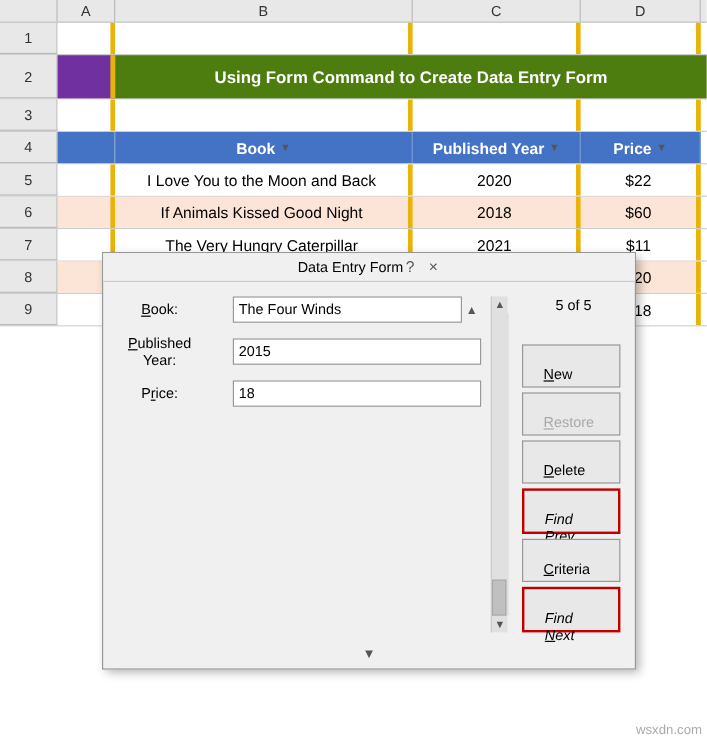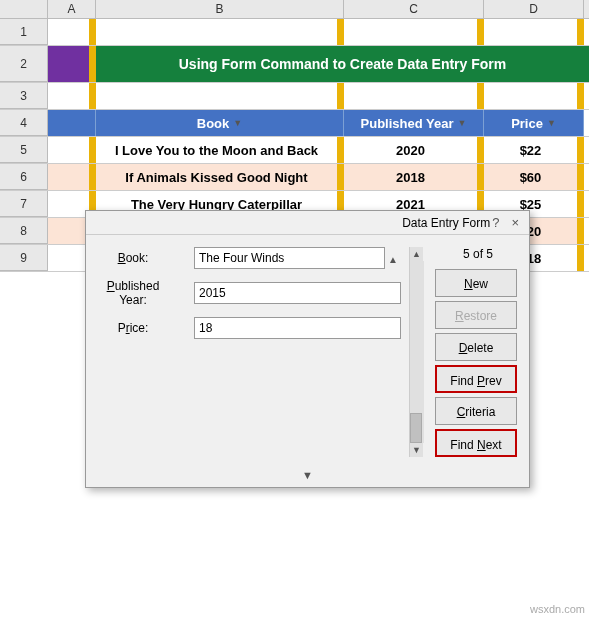--- a/index.html
+++ b/index.html
@@ -65,27 +65,26 @@
       text-align: center;
       border-right: 1px solid #7ca0d4;
       padding: 5px 4px;
       display: flex;
       align-items: center;
       justify-content: center;
       gap: 4px;
     }
 
     .cell {
-      border-right: 7px solid #eab308;
+      border-right: 4px solid #eab308;
       padding: 4px 6px;
       display: flex;
       align-items: center;
       justify-content: center;
       min-height: 26px;
-      font-weight: bold;
     }
 
     .cell-b { width: 248px; }
     .cell-c { width: 140px; }
     .cell-d { width: 100px; }
 
     .data-row-even .cell { background: #fff; }
     .data-row-odd .cell { background: #fce4d6; }
 
     .dropdown-arrow {
@@ -104,21 +103,21 @@
       box-shadow: 3px 3px 8px rgba(0,0,0,0.3);
       font-size: 12px;
     }
 
     .dialog-titlebar {
       background: #f0f0f0;
       border-bottom: 1px solid #ccc;
       padding: 4px 8px;
       display: flex;
       align-items: center;
-      justify-content: flex-end;
+      justify-content: center;
     }
 
     .dialog-title {
       font-size: 12px;
       color: #000;
     }
 
     .dialog-controls {
       display: flex;
       gap: 8px;
@@ -189,36 +188,37 @@
       width: 90px;
       display: flex;
       flex-direction: column;
       gap: 4px;
       padding-left: 4px;
     }
 
     .record-count {
       text-align: center;
       font-size: 12px;
-      margin-bottom: 4px;
+      margin-bottom: 22px;
     }
 
     .dialog-btn {
       width: 82px;
       height: 28px;
       background: #e8e8e8;
       border: 1px solid #999;
       cursor: pointer;
       font-size: 12px;
-      text-align: center;
-      padding: 7px;
+      text-align: left;
+      padding: 17px;
     }
 
     .dialog-btn.highlighted {
       border: 2px solid #c00000;
+      font-style: italic;
     }
 
     .dialog-btn span {
       text-decoration: underline;
     }
 
     .dialog-btn.disabled {
       color: #aaa;
       cursor: default;
     }
@@ -293,21 +293,21 @@
     <div class="row-num-cell">1</div>
     <div class="cell" style="width:48px;background:#fff;"></div>
     <div class="cell cell-b" style="background:#fff;"></div>
     <div class="cell cell-c" style="background:#fff;"></div>
     <div class="cell cell-d" style="background:#fff;"></div>
   </div>
 
   <div class="table-row">
     <div class="row-num-cell">2</div>
     <div class="cell" style="width:48px;background:#7030a0;"></div>
-    <div style="background:#15803d;color:#fff;font-weight:bold;font-size:14px;text-align:center;padding:10px 0;display:flex;align-items:center;justify-content:center;flex:1;">
+    <div style="background:#4d7c0f;color:#fff;font-weight:bold;font-size:14px;text-align:center;padding:10px 0;display:flex;align-items:center;justify-content:center;flex:1;">
       <span>Using Form Command to Create Data Entry Form</span>
     </div>
   </div>
 
   <div class="table-row">
     <div class="row-num-cell">3</div>
     <div class="cell" style="width:48px;background:#fff;"></div>
     <div class="cell cell-b" style="background:#fff;"></div>
     <div class="cell cell-c" style="background:#fff;"></div>
     <div class="cell cell-d" style="background:#fff;"></div>
@@ -344,21 +344,21 @@
     <div class="cell cell-b" style="background:#fce4d6;">If Animals Kissed Good Night</div>
     <div class="cell cell-c" style="background:#fce4d6;">2018</div>
     <div class="cell cell-d" style="background:#fce4d6;">$60</div>
   </div>
 
   <div class="table-row data-row-even">
     <div class="row-num-cell">7</div>
     <div class="cell" style="width:48px;"></div>
     <div class="cell cell-b">The Very Hungry Caterpillar</div>
     <div class="cell cell-c">2021</div>
-    <div class="cell cell-d">$25</div>
+    <div class="cell cell-d">$11</div>
   </div>
 
   <div class="table-row data-row-odd">
     <div class="row-num-cell">8</div>
     <div class="cell" style="width:48px;background:#fce4d6;"></div>
     <div class="cell cell-b" style="background:#fce4d6;">The Midnight Library</div>
     <div class="cell cell-c" style="background:#fce4d6;">2017</div>
     <div class="cell cell-d" style="background:#fce4d6;">$20</div>
   </div>
 

